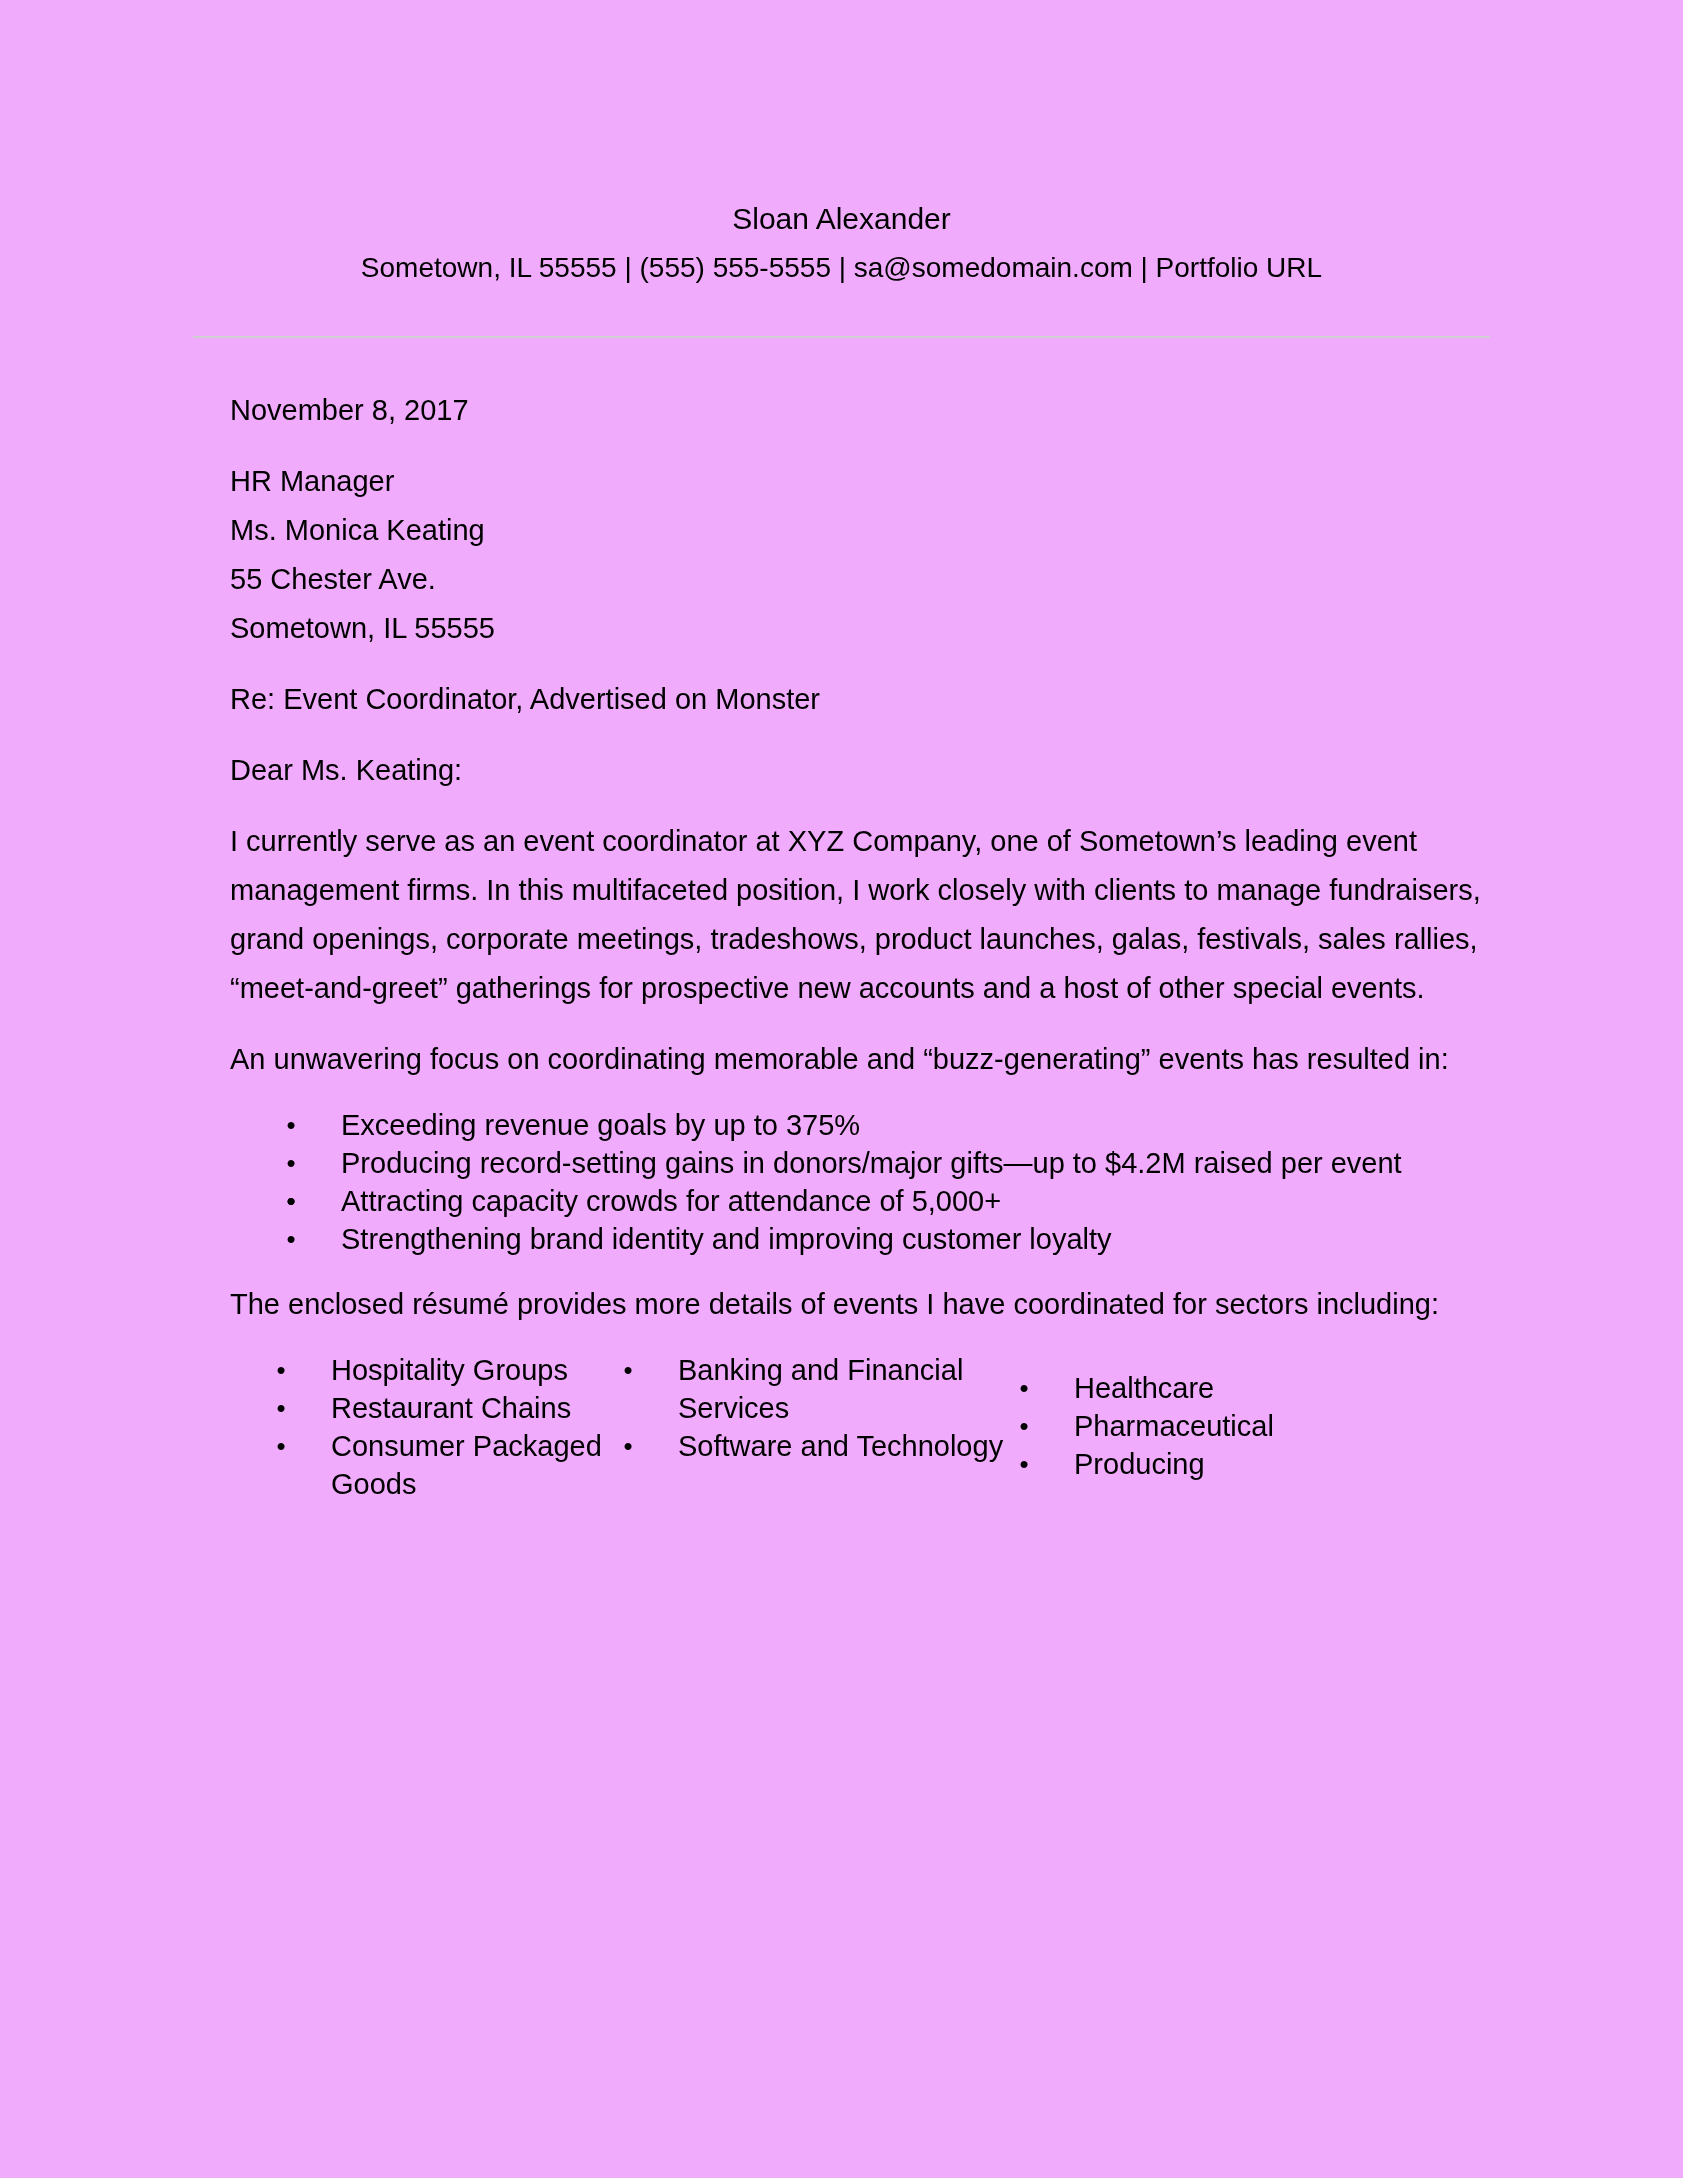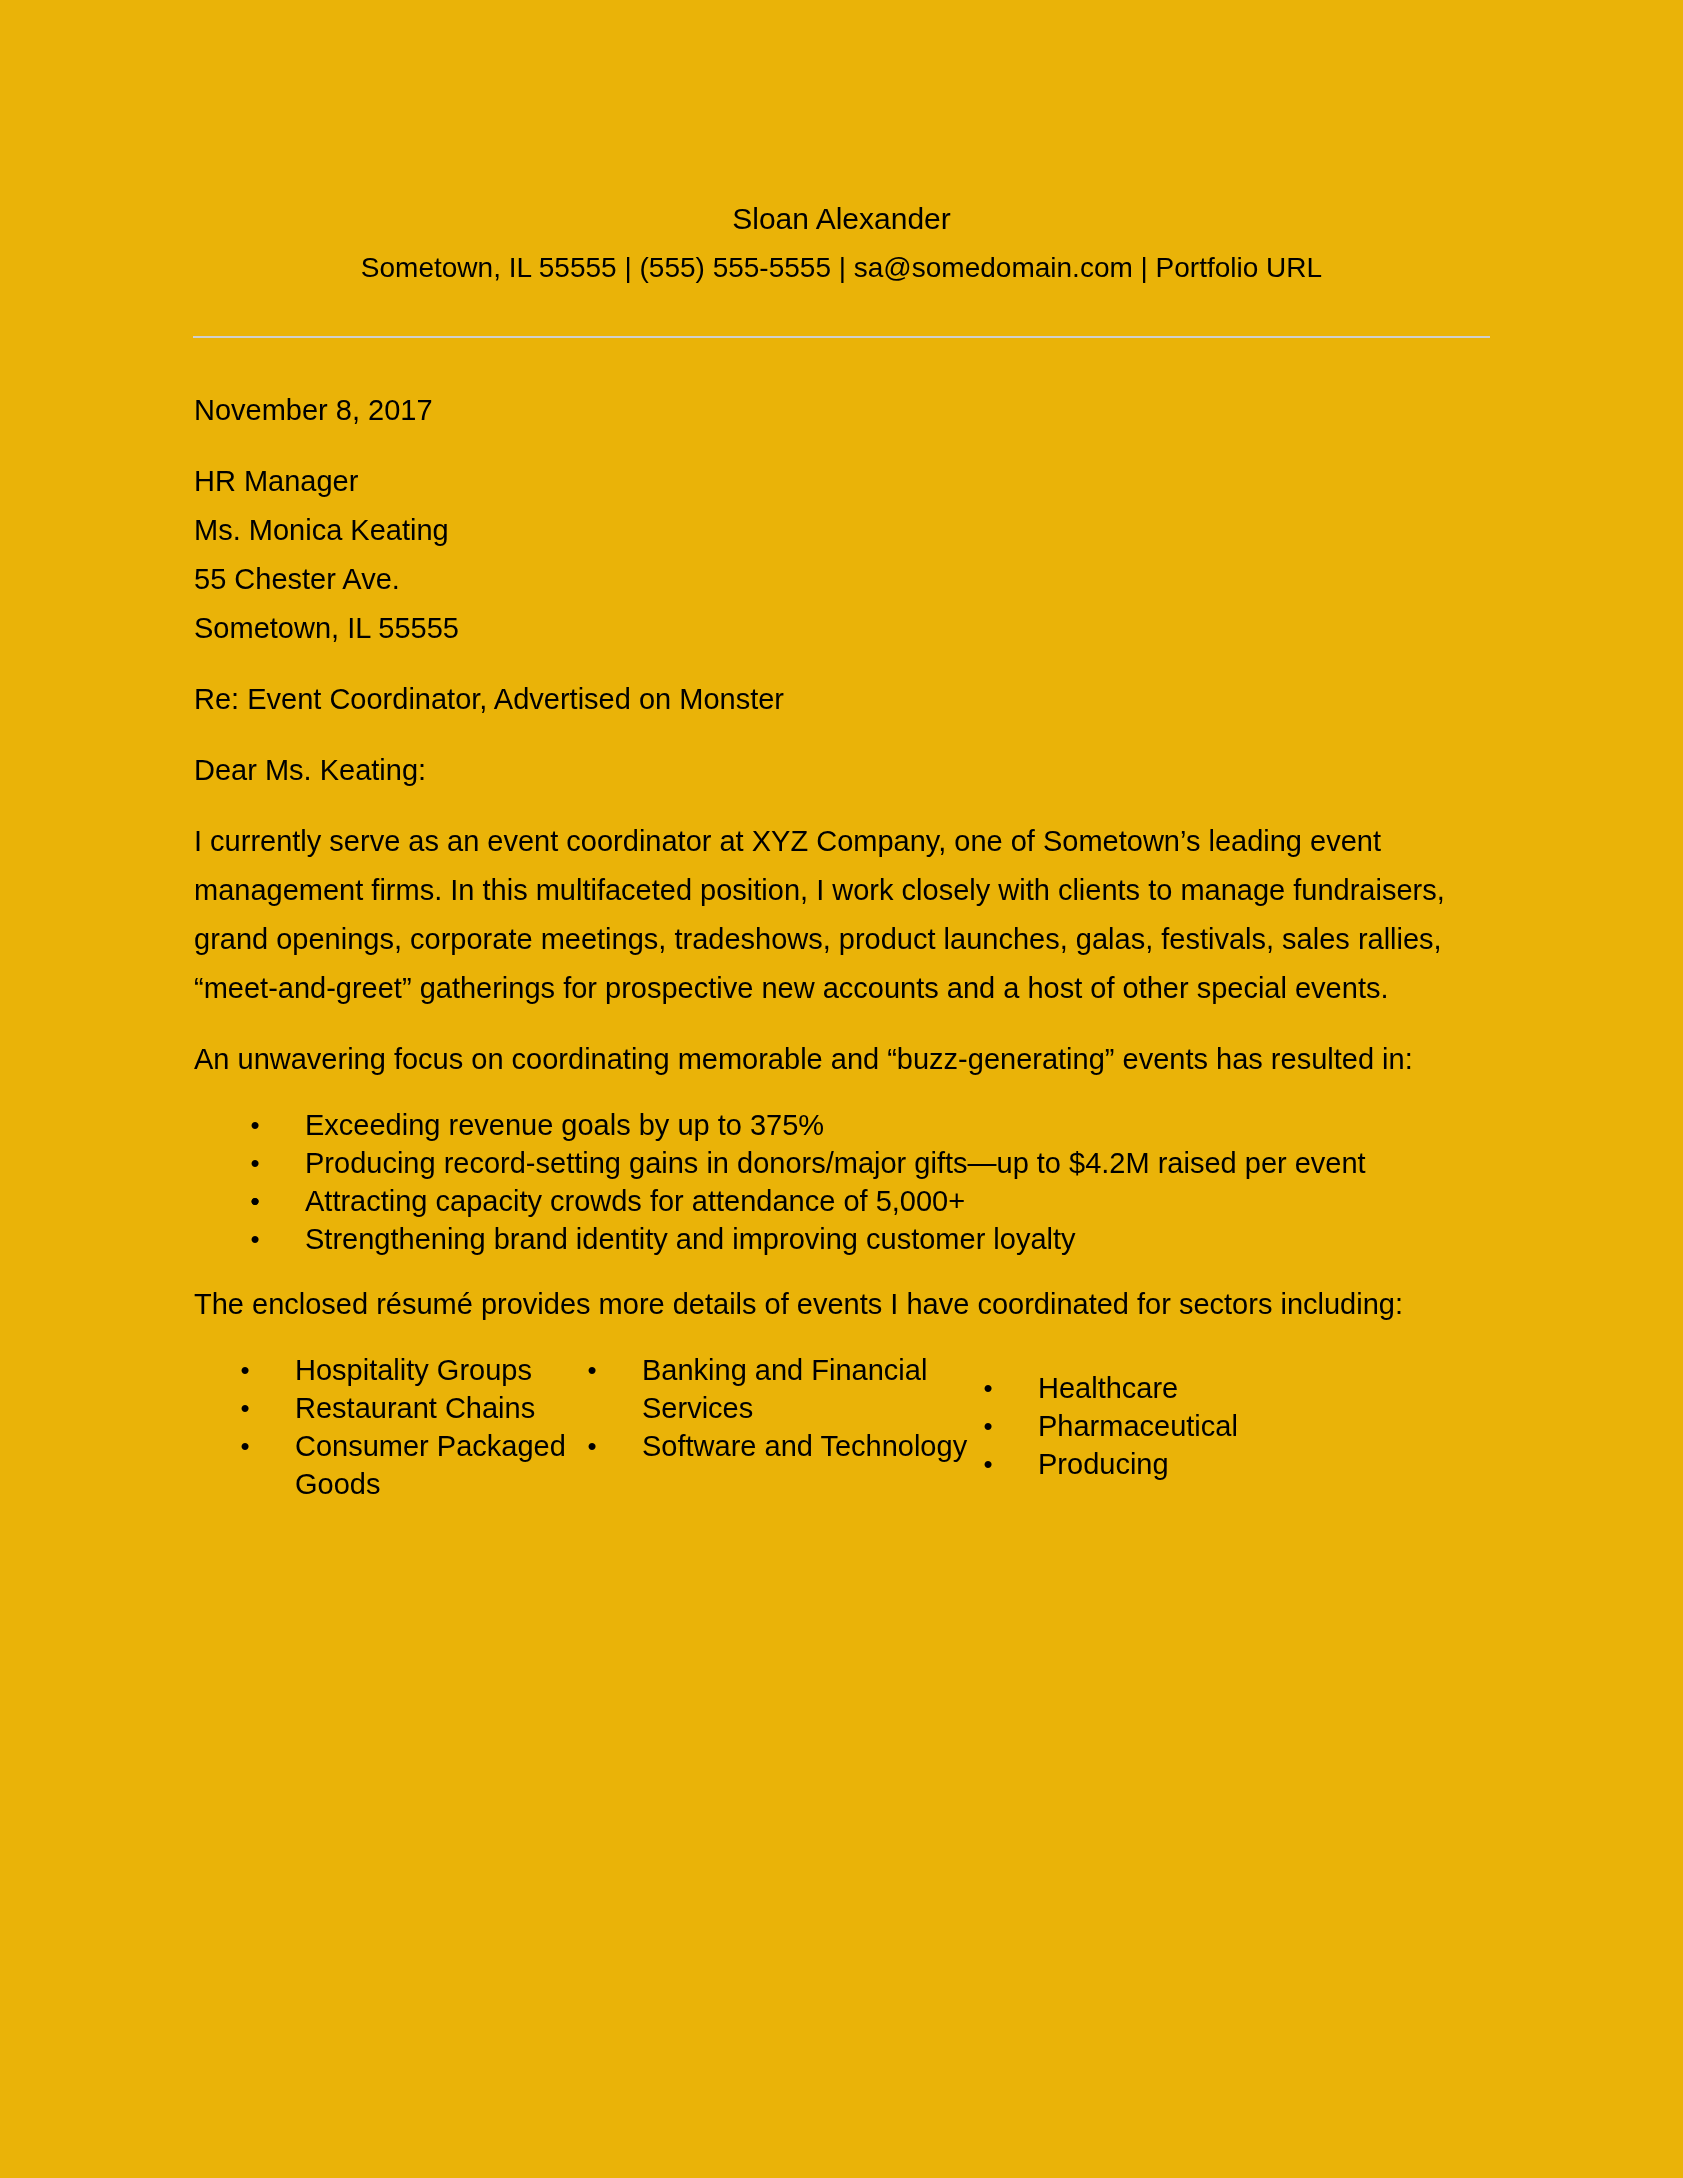--- a/index.html
+++ b/index.html
@@ -12,21 +12,21 @@
     height: 2178px;
     font-family: "Liberation Sans", sans-serif;
     color: #000000;
     -webkit-font-smoothing: antialiased;
   }
 
   .page {
     position: relative;
     width: 1683px;
     height: 2178px;
-    background: #eab308;
+    background: #f0abfc;
     box-sizing: border-box;
     padding: 0;
     overflow: hidden;
   }
 
   
   .letterhead {
     padding-top: 194px;
     text-align: center;
   }
@@ -47,20 +47,21 @@
     margin: 44px 193px 0 193px;
     height: 2px;
     background: #cfcfcf;
   }
 
   
   .content {
     margin-top: 48px;
     padding-left: 194px;
     padding-right: 194px;
+    margin-left: 36px;
   }
 
   .para {
     font-size: 29px;
     line-height: 49px;
     margin: 0 0 22px 0;
     color: #000;
   }
 
   .addr-line {

